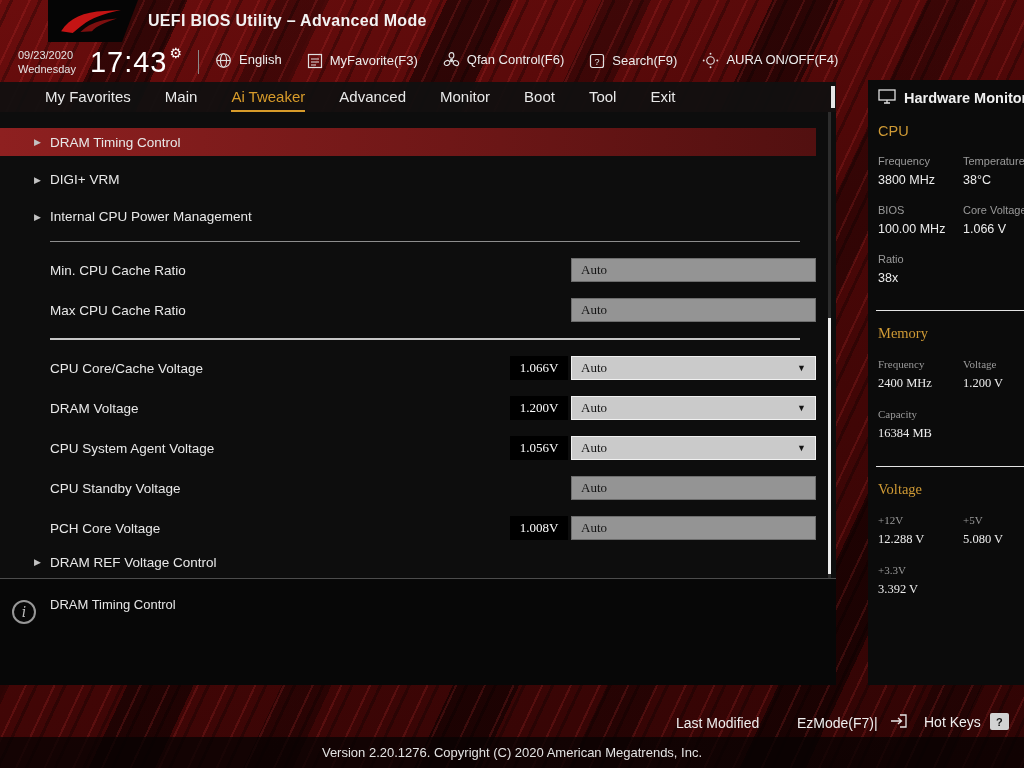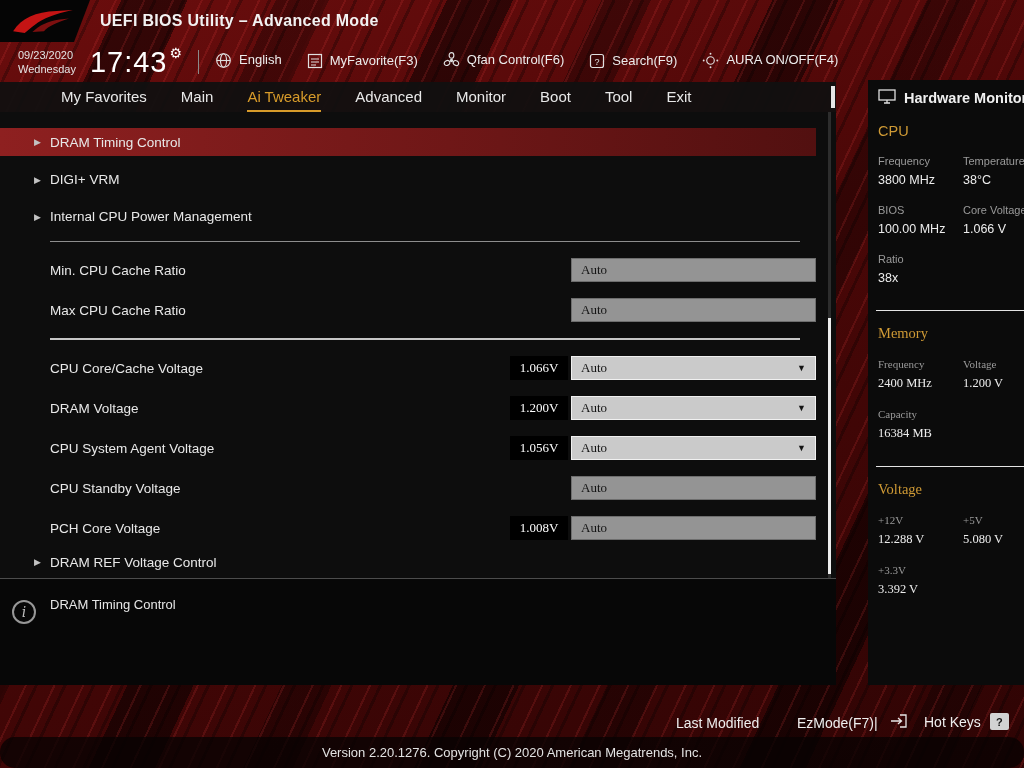--- a/index.html
+++ b/index.html
@@ -6,35 +6,35 @@
   body { background:#000; font-family:"Liberation Sans", sans-serif; }
   .screen{
     position:relative; width:1024px; height:768px; overflow:hidden;
     background:
       repeating-linear-gradient(115deg, rgba(255,70,70,0.14) 0 2px, transparent 2px 9px, rgba(0,0,0,0.28) 9px 12px, transparent 12px 26px),
       repeating-linear-gradient(115deg, transparent 0 110px, rgba(0,0,0,0.5) 110px 170px, transparent 170px 250px, rgba(0,0,0,0.32) 250px 295px),
       linear-gradient(160deg,#6b0d0d 0%, #4a0707 45%, #2e0404 100%);
   }
   
   .topbar{position:absolute; left:0; top:0; width:1024px; height:82px;}
-  .brandrow{height:42px; position:relative; display:flex; align-items:center;}
+  .brandrow{height:42px; position:relative; display:flex; align-items:center;padding-left:48px;}
   .logo-plate{width:90px; height:42px; background:#050505; clip-path:polygon(0 0,90px 0,74px 42px,0 42px);
     display:flex; align-items:center; padding-left:12px;}
   .app-title{margin-left:10px; font-size:16px; font-weight:700; color:#f2f2f2; letter-spacing:.3px;}
   .inforow{height:40px; display:flex; align-items:center; padding-left:18px;}
   .datewrap{font-size:11px; color:#e3e3e3; line-height:1.3;}
   .clock{margin-left:14px; display:flex; align-items:flex-start; color:#fff; cursor:pointer;}
   .clock .time{font-size:29px; font-weight:400; letter-spacing:1px;}
   .clock .gear{font-size:14px; color:#fff; margin:-1px 0 0 2px;}
   .vdiv{width:1px; height:24px; background:#8a8a8a; margin:0 16px;}
   .tool-item{display:flex; align-items:flex-start; gap:7px; margin-right:25px; font-size:13px; color:#ececec; cursor:pointer; white-space:nowrap;}
   .tool-item svg{flex:0 0 auto;}
   
   .navbar{position:absolute; left:0; top:82px; width:836px; height:30px; background:rgba(17,16,16,0.95);
-    display:flex; align-items:center; padding-left:44px;}
+    display:flex; align-items:center; padding-left:28px;}
   .tab{height:30px; line-height:30px; padding:0 17px; font-size:15px; color:#e8e8e8; cursor:pointer; white-space:nowrap;}
   .tab span{display:inline-block; line-height:26px; padding-top:2px;}
   .tab.active{color:#d79b2a;}
   .tab.active span{border-bottom:2px solid #d79b2a;}
   .nav-thumb{position:absolute; right:1px; top:4px; width:4px; height:22px; background:#e6e6e6;}
   
   .content{position:absolute; left:0; top:112px; width:836px; height:466px; background:#0d0d0d; overflow:hidden; padding-top:12px;}
   .row{position:relative; display:flex; align-items:center; height:40px; padding-right:20px;}
   .row.sub{height:37px;}
   .row.sub.hl{height:28px; margin:4px 0 5px;
@@ -68,21 +68,21 @@
   .hm-label{font-size:11px; color:#9a9a9a; margin-bottom:6px;}
   .hm-value{font-size:12.5px; color:#ededed;}
   
   .foot-btn{position:absolute; font-size:14px; color:#efefef; cursor:pointer; display:flex; align-items:center; white-space:nowrap;}
   .foot-lastmod{left:676px; top:715px;align-items:center;}
   .foot-ezmode{left:797px; top:714px; gap:12px;}
   .foot-hotkeys{left:924px; top:713px;}
   .qbox{width:19px; height:17px; background:#d2d2d2; color:#151515; font-size:11px; font-weight:700;
     display:inline-flex; align-items:center; justify-content:center; border-radius:2px; margin-left:9px;}
   .version-strip{position:absolute; left:0; bottom:0; width:1024px; height:31px; background:rgba(8,2,2,0.78);
-    display:flex; align-items:center; justify-content:center; font-size:13px; color:#e2e2e2;border-radius:15px;}
+    display:flex; align-items:center; justify-content:center; font-size:13px; color:#e2e2e2;}
 </style>
 </head>
 <body>
 
 <div class="screen">
 
   <header class="topbar">
     <div class="brandrow">
       <div class="logo-plate">
         <svg width="62" height="27" viewBox="0 0 64 28">

